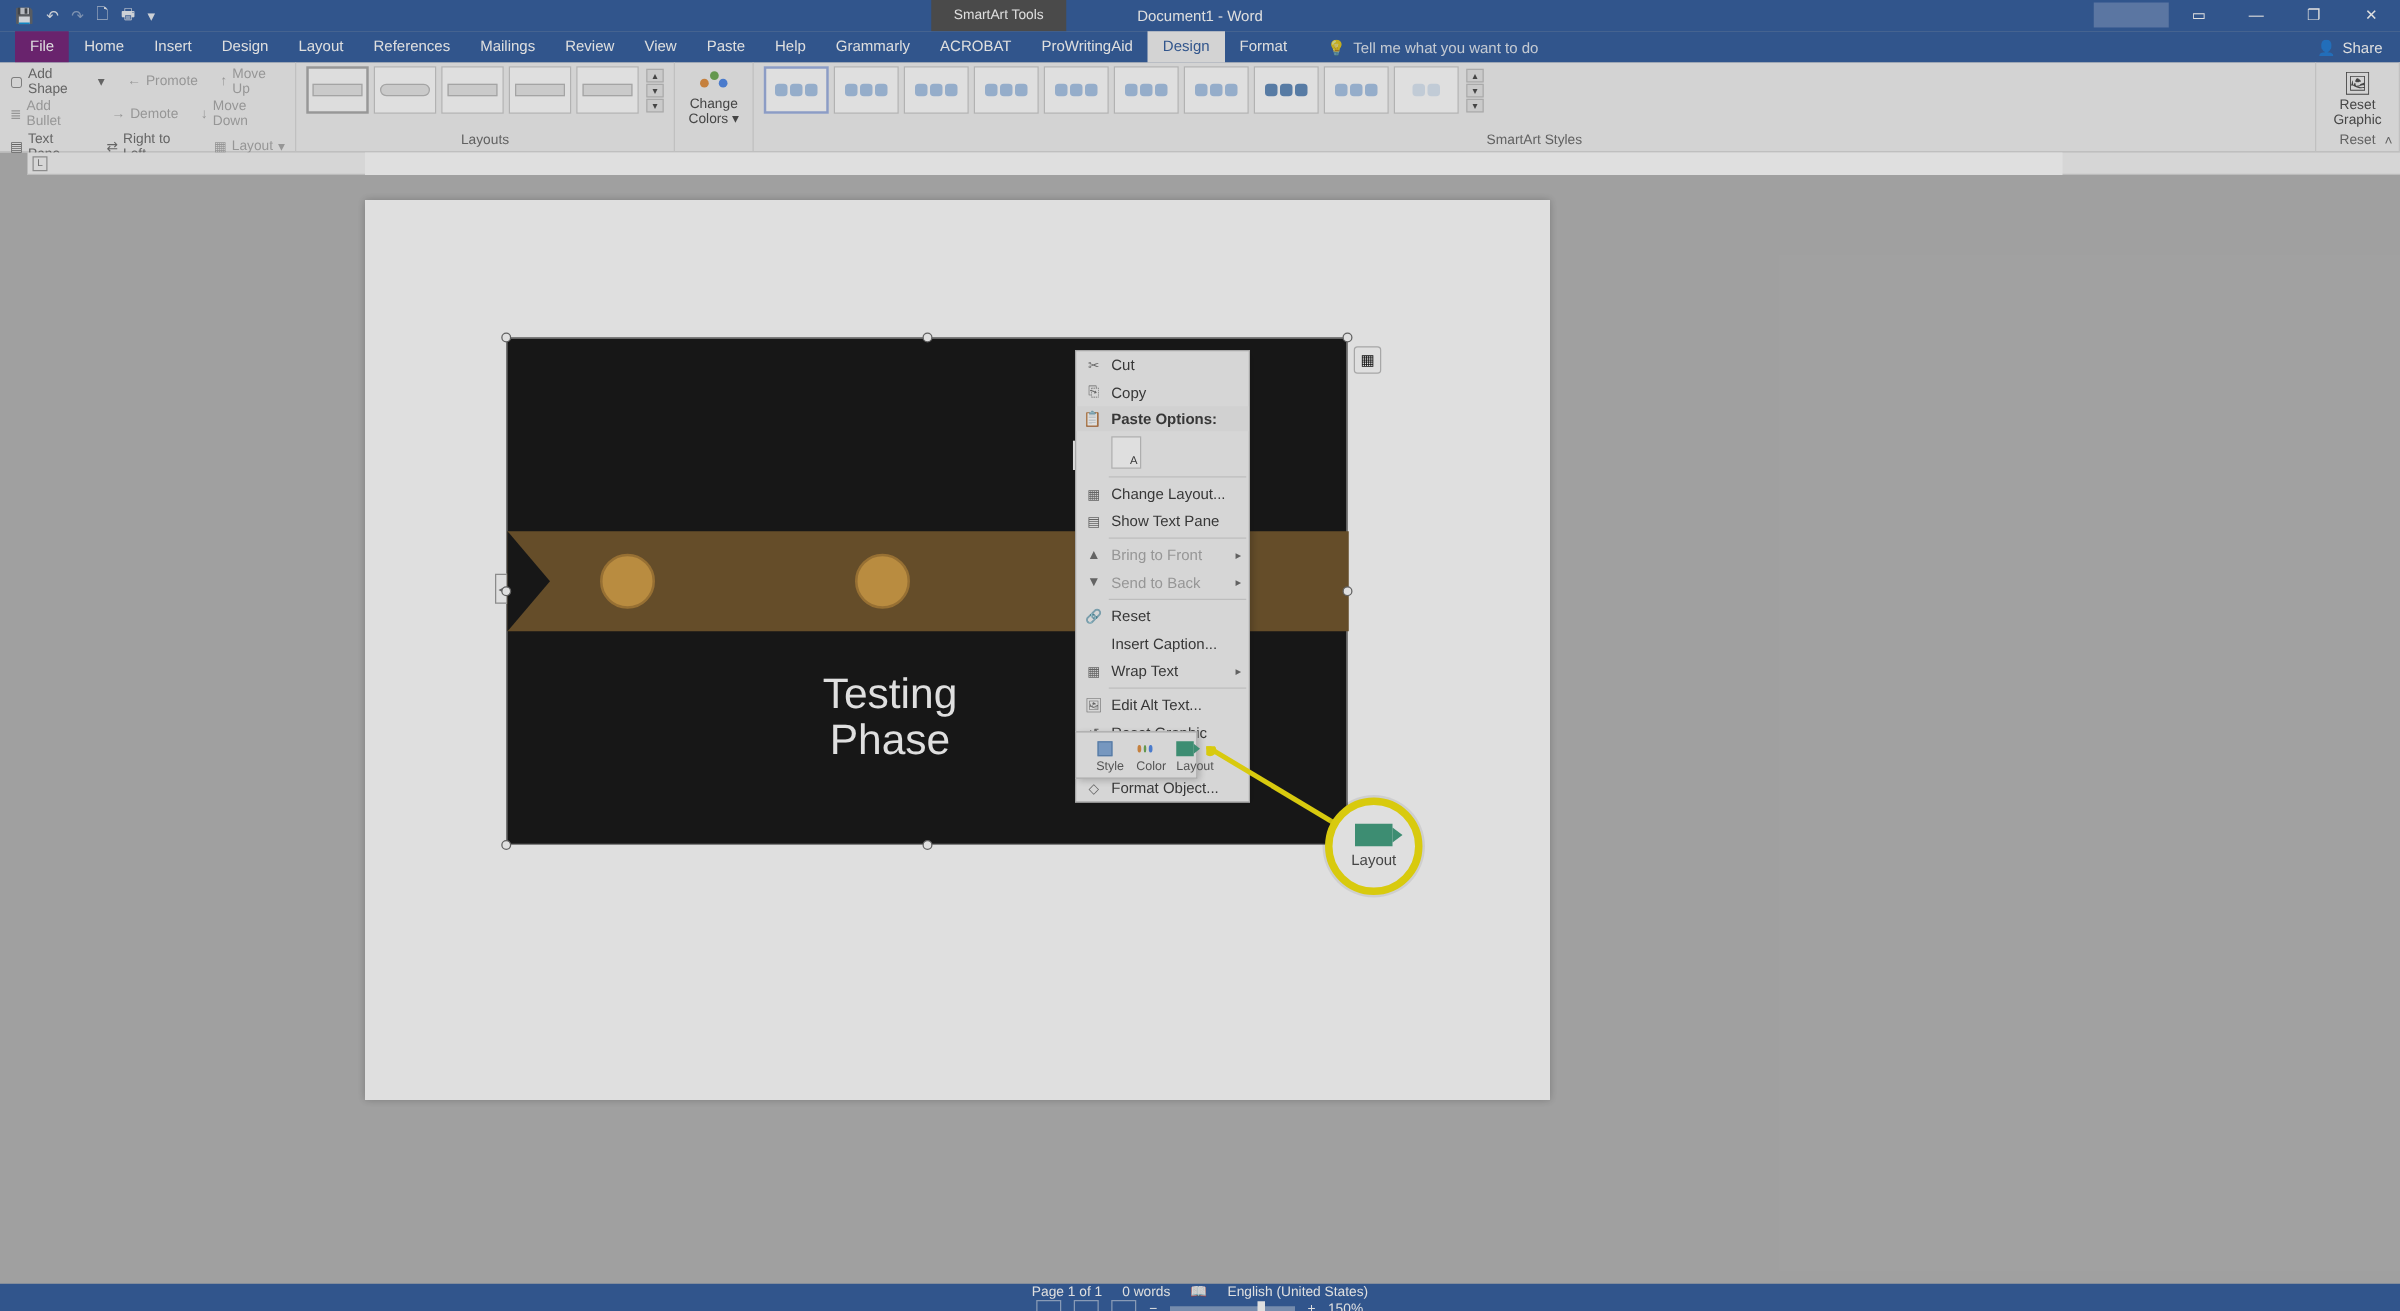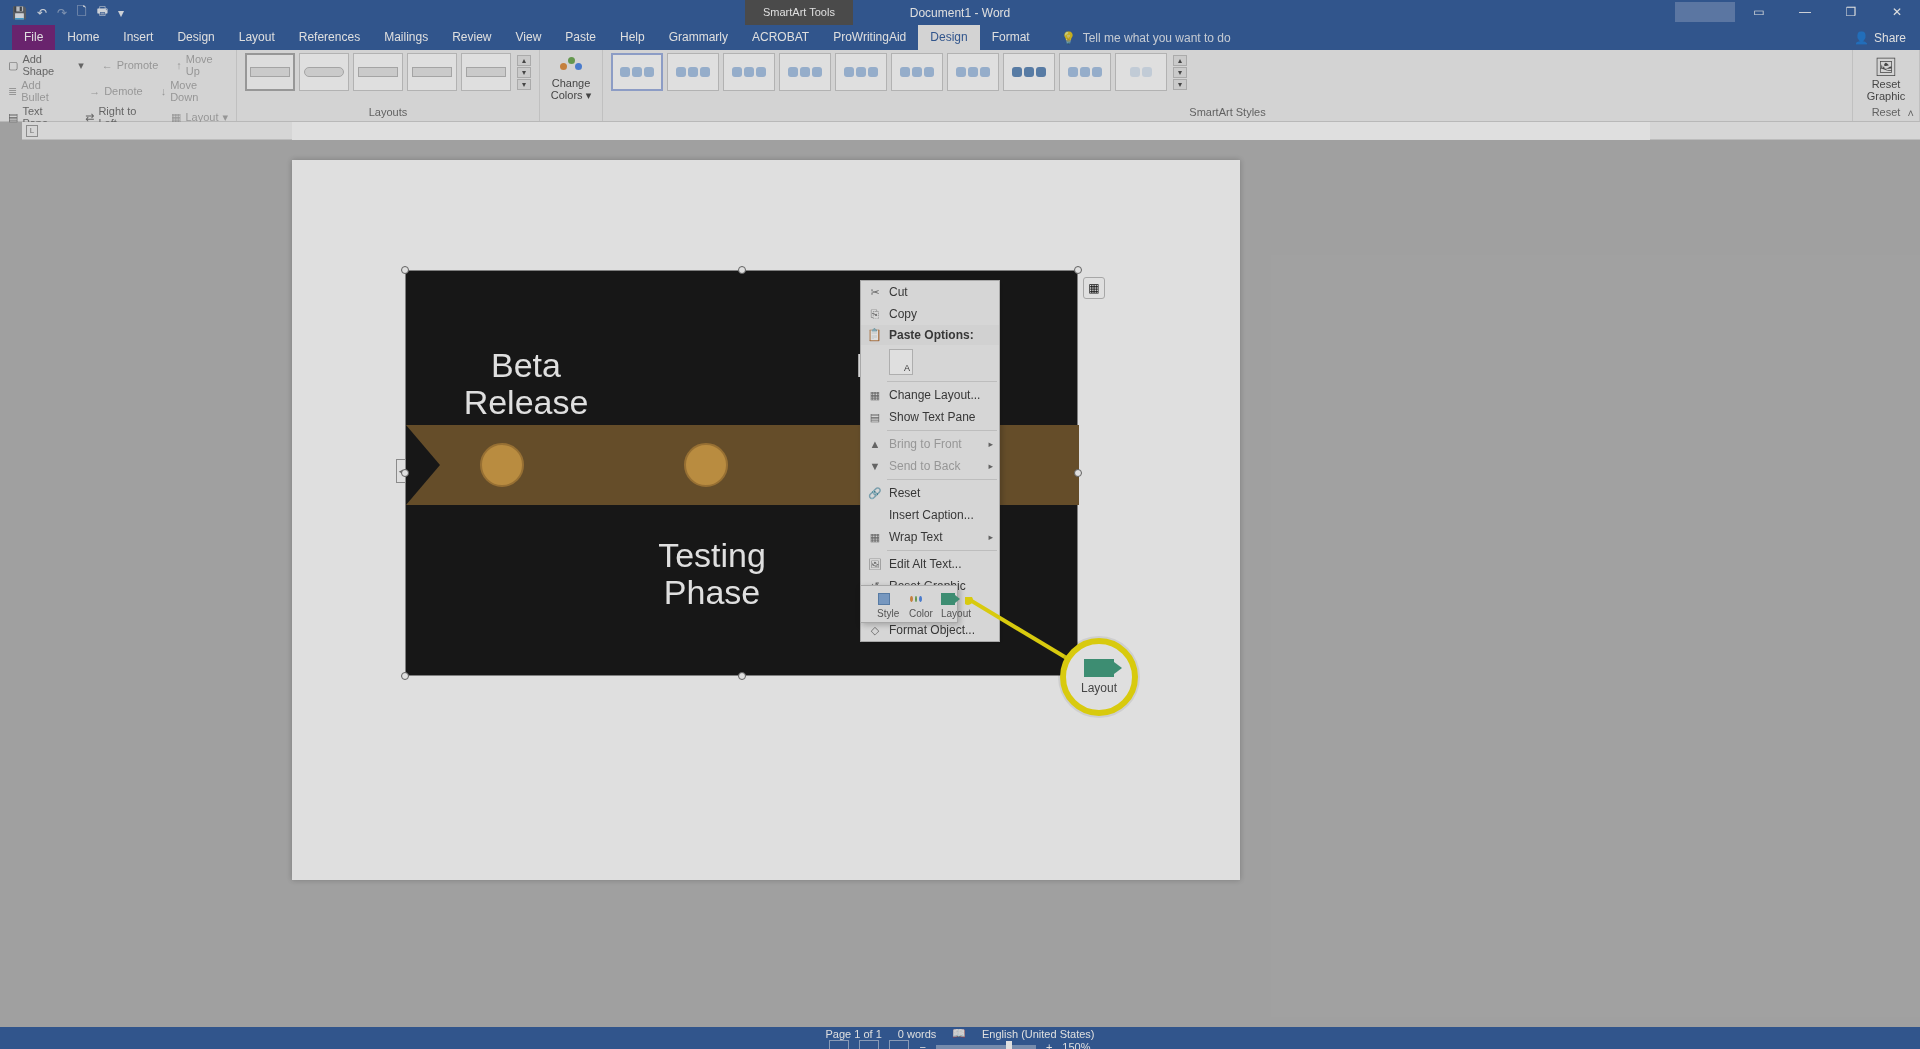--- a/index.html
+++ b/index.html
@@ -309,23 +309,20 @@
   <div class="page">
 
     <div class="smartart">
       <div class="side-tab">◂</div>
       <div class="layout-opts-icon">▦</div>
 
       <div class="sa-arrow"></div>
       <div class="sa-dot d1"></div>
       <div class="sa-dot d2"></div>
 
-      <div class="sa-text sa-t1">
-        <span>Beta</span><br><span>Release</span>
-      </div>
       <div class="sa-text sa-t2">
         <span>Pro</span><br><span>L</span>
       </div>
       <div class="sa-text sa-t3">
         <span>Testing</span><br><span>Phase</span>
       </div>
 
       <div class="handle h-tl"></div>
       <div class="handle h-tm"></div>
       <div class="handle h-tr"></div>

